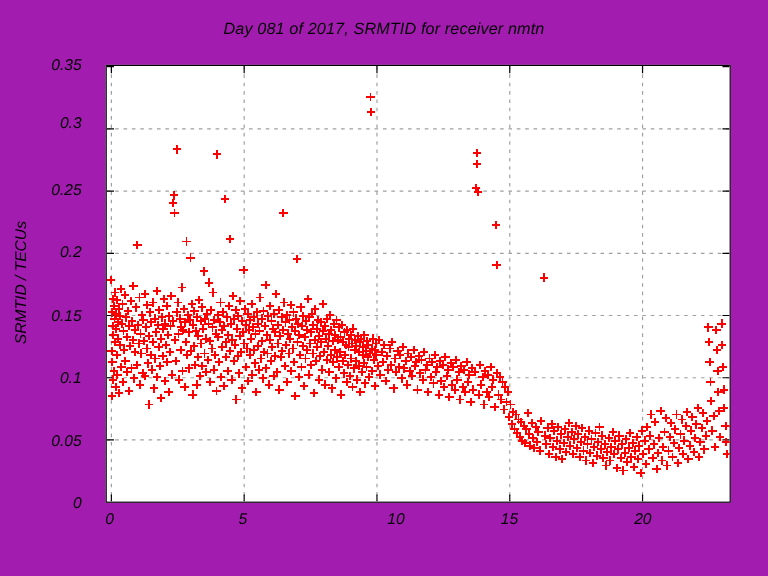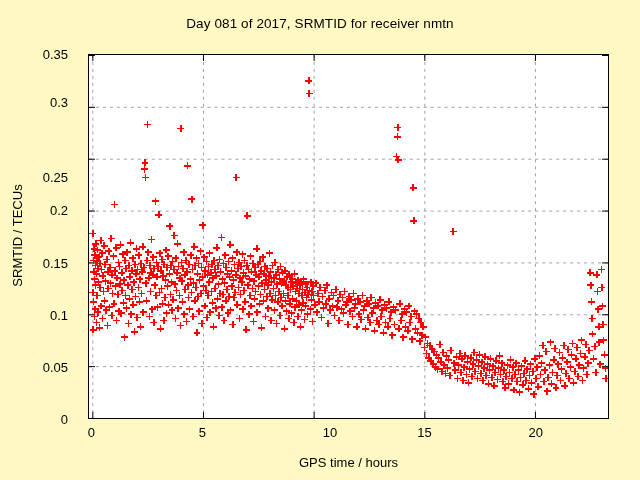--- a/index.html
+++ b/index.html
@@ -4,23 +4,24 @@
 <style>
   html, body {
     margin: 0;
     padding: 0;
     background: #ffffff;
   }
   #root {
     position: relative;
     width: 640px;
     height: 480px;
-    background: #fef9c3;
+    background: #a21caf;
     font-family: "Liberation Sans", sans-serif;
     overflow: hidden;
+    font-style: italic;
   }
   #chart-title {
     position: absolute;
     left: 0;
     top: 16px;
     width: 640px;
     text-align: center;
     font-size: 13.5px;
     color: #000000;
     letter-spacing: 0.1px;
@@ -831,28 +832,27 @@
         <path d="M515.2782515991471 325.37142857142857H522.2782515991471M518.7782515991471 321.87142857142857V328.87142857142857" stroke="#ff0000" stroke-width="1.6" shape-rendering="crispEdges"></path>
       </svg>
   </div>
 
   <div id="y-tick-labels">
       <div class="y-tick-label" style="top: 365px; right: 12px;">0</div>
       <div class="y-tick-label" style="top: 312.857px; right: 12px; margin-left: 27px;">0.05</div>
       <div class="y-tick-label" style="top: 260.714px; right: 12px;">0.1</div>
       <div class="y-tick-label" style="top: 208.571px; right: 12px; margin-left: 36px;">0.15</div>
       <div class="y-tick-label" style="top: 156.429px; right: 12px;">0.2</div>
-      <div class="y-tick-label" style="top: 104.286px; right: 12px; margin-top: 19px;">0.25</div>
+      <div class="y-tick-label" style="top: 104.286px; right: 12px;">0.25</div>
       <div class="y-tick-label" style="top: 48px; right: 12px;">0.3</div>
       <div class="y-tick-label" style="top: 0px; right: 12px;">0.35</div>
     </div>
   <div id="x-tick-labels">
       <div class="x-tick-label" style="left: 3.33262px;">0</div>
       <div class="x-tick-label" style="left: 114.42px;">5</div>
       <div class="x-tick-label" style="left: 242px; text-align: center;">10</div>
       <div class="x-tick-label" style="left: 336.595px;">15</div>
       <div class="x-tick-label" style="left: 447.682px;">20</div>
     </div>
 
-  <div id="x-axis-label">GPS time / hours</div>
   <div id="y-axis-label">SRMTID / TECUs</div>
 
 </div>
 
 </body></html>

